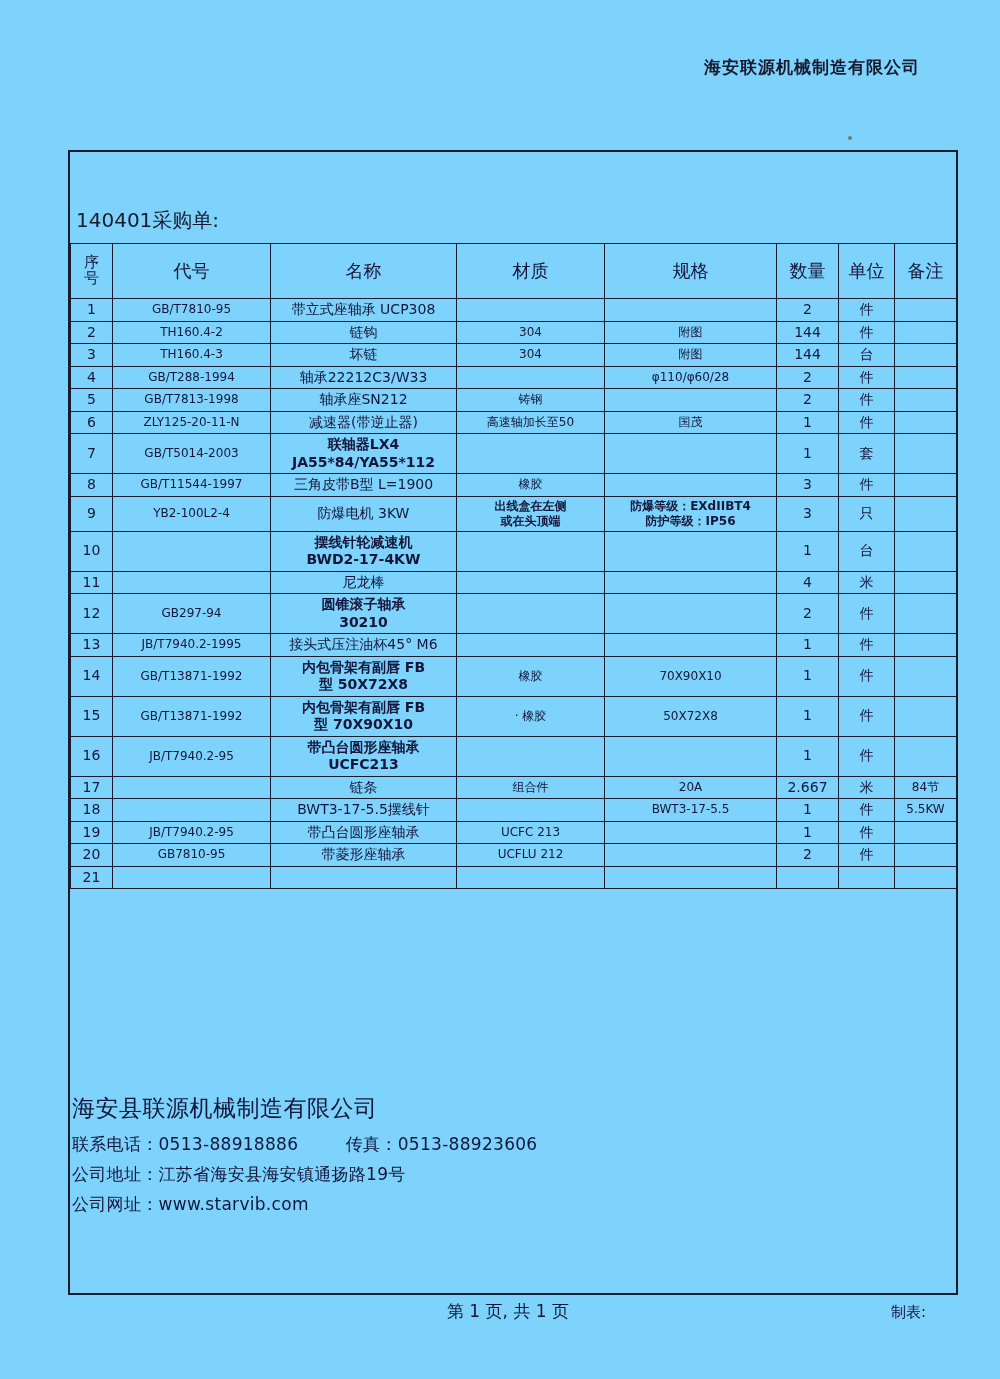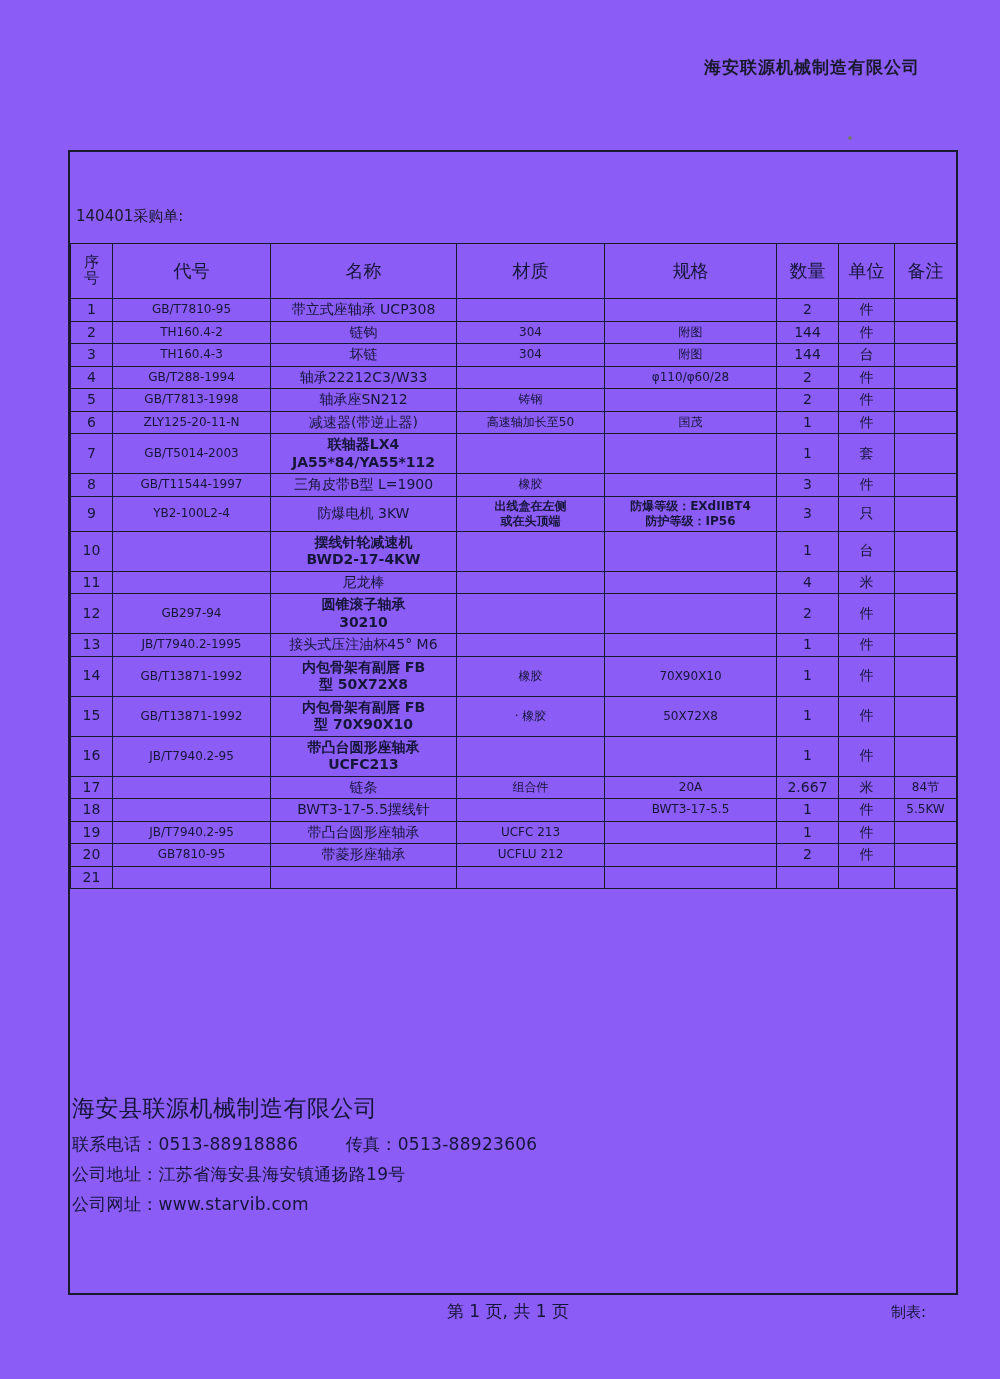--- a/index.html
+++ b/index.html
@@ -11,21 +11,21 @@
     width: 1000px;
     height: 1379px;
     position: relative;
     font-family: "Liberation Serif", serif;
     color: #111;
     overflow: hidden;
   }
   .page {
     position: absolute;
     inset: 0;
-    background: #8b5cf6;
+    background: #7dd3fc;
     padding-left: 28px;
   }
   .company-header {
     position: absolute;
     top: 56px;
     right: 80px;
     font-size: 17px;
     font-weight: bold;
     letter-spacing: 1px;
     color: #1a1a2e;
@@ -37,21 +37,21 @@
     top: 150px;
     width: 890px;
     height: 1145px;
     border: 2px solid #1a1a2e;
     box-sizing: border-box;
   }
   .order-no {
     position: absolute;
     left: 76px;
     top: 207px;
-    font-size: 15px;
+    font-size: 20px;
     font-family: "DejaVu Sans", sans-serif;
     color: #1a1a2e;
   }
   table.items {
     position: absolute;
     left: 70px;
     top: 243px;
     width: 886px;
     border-collapse: collapse;
     table-layout: fixed;

